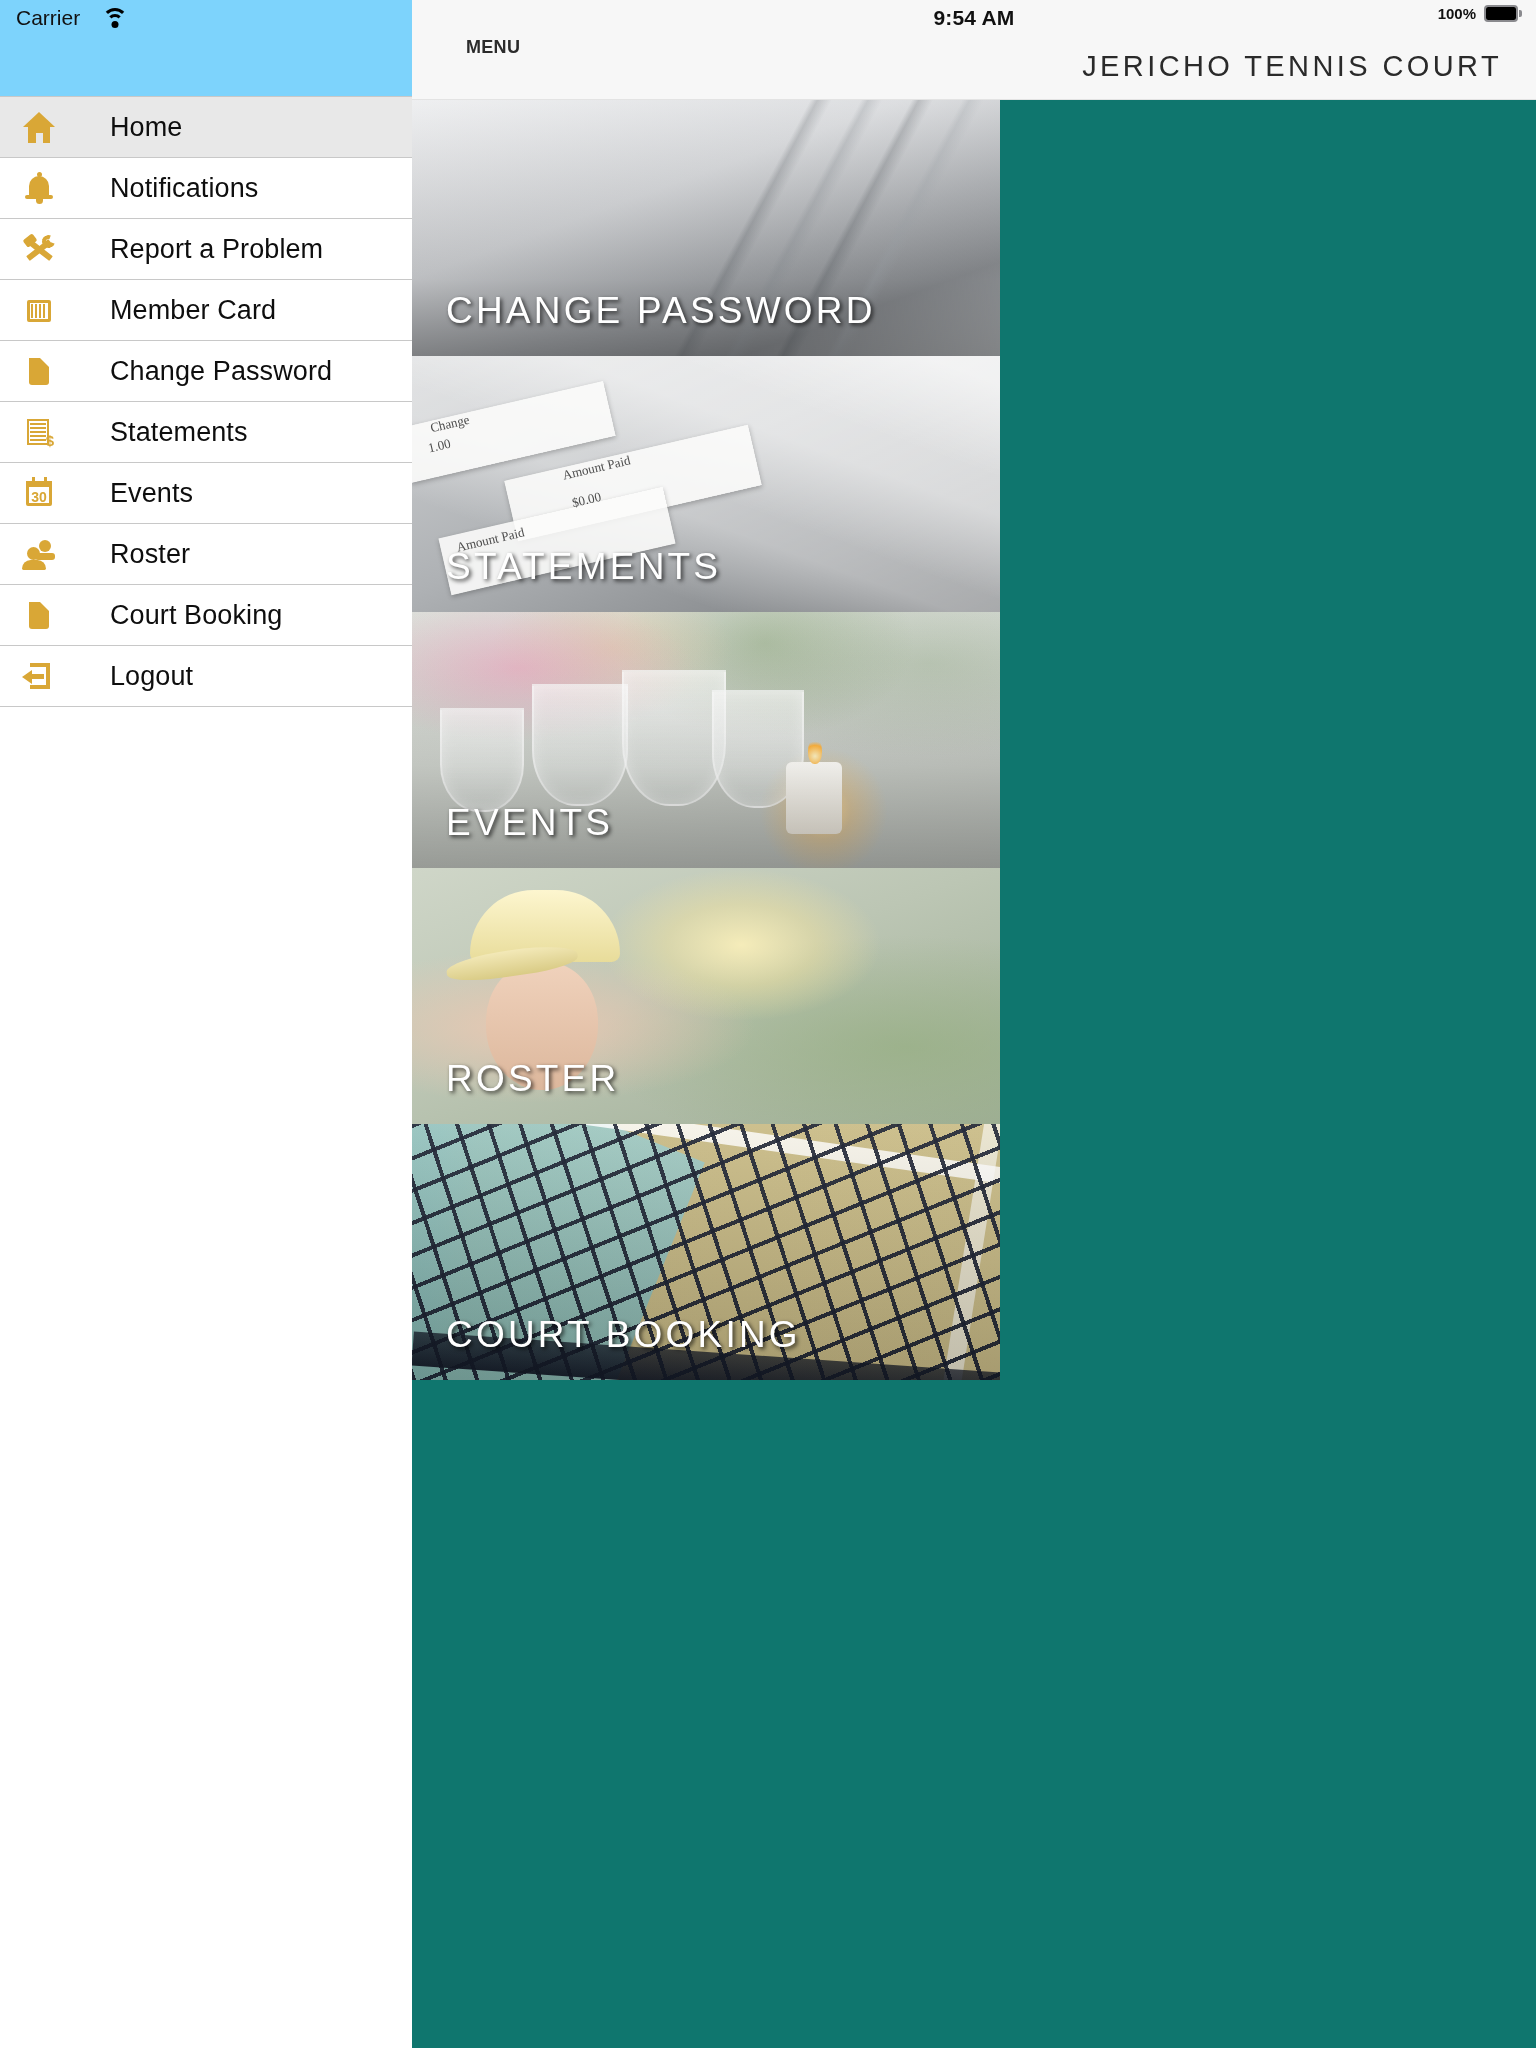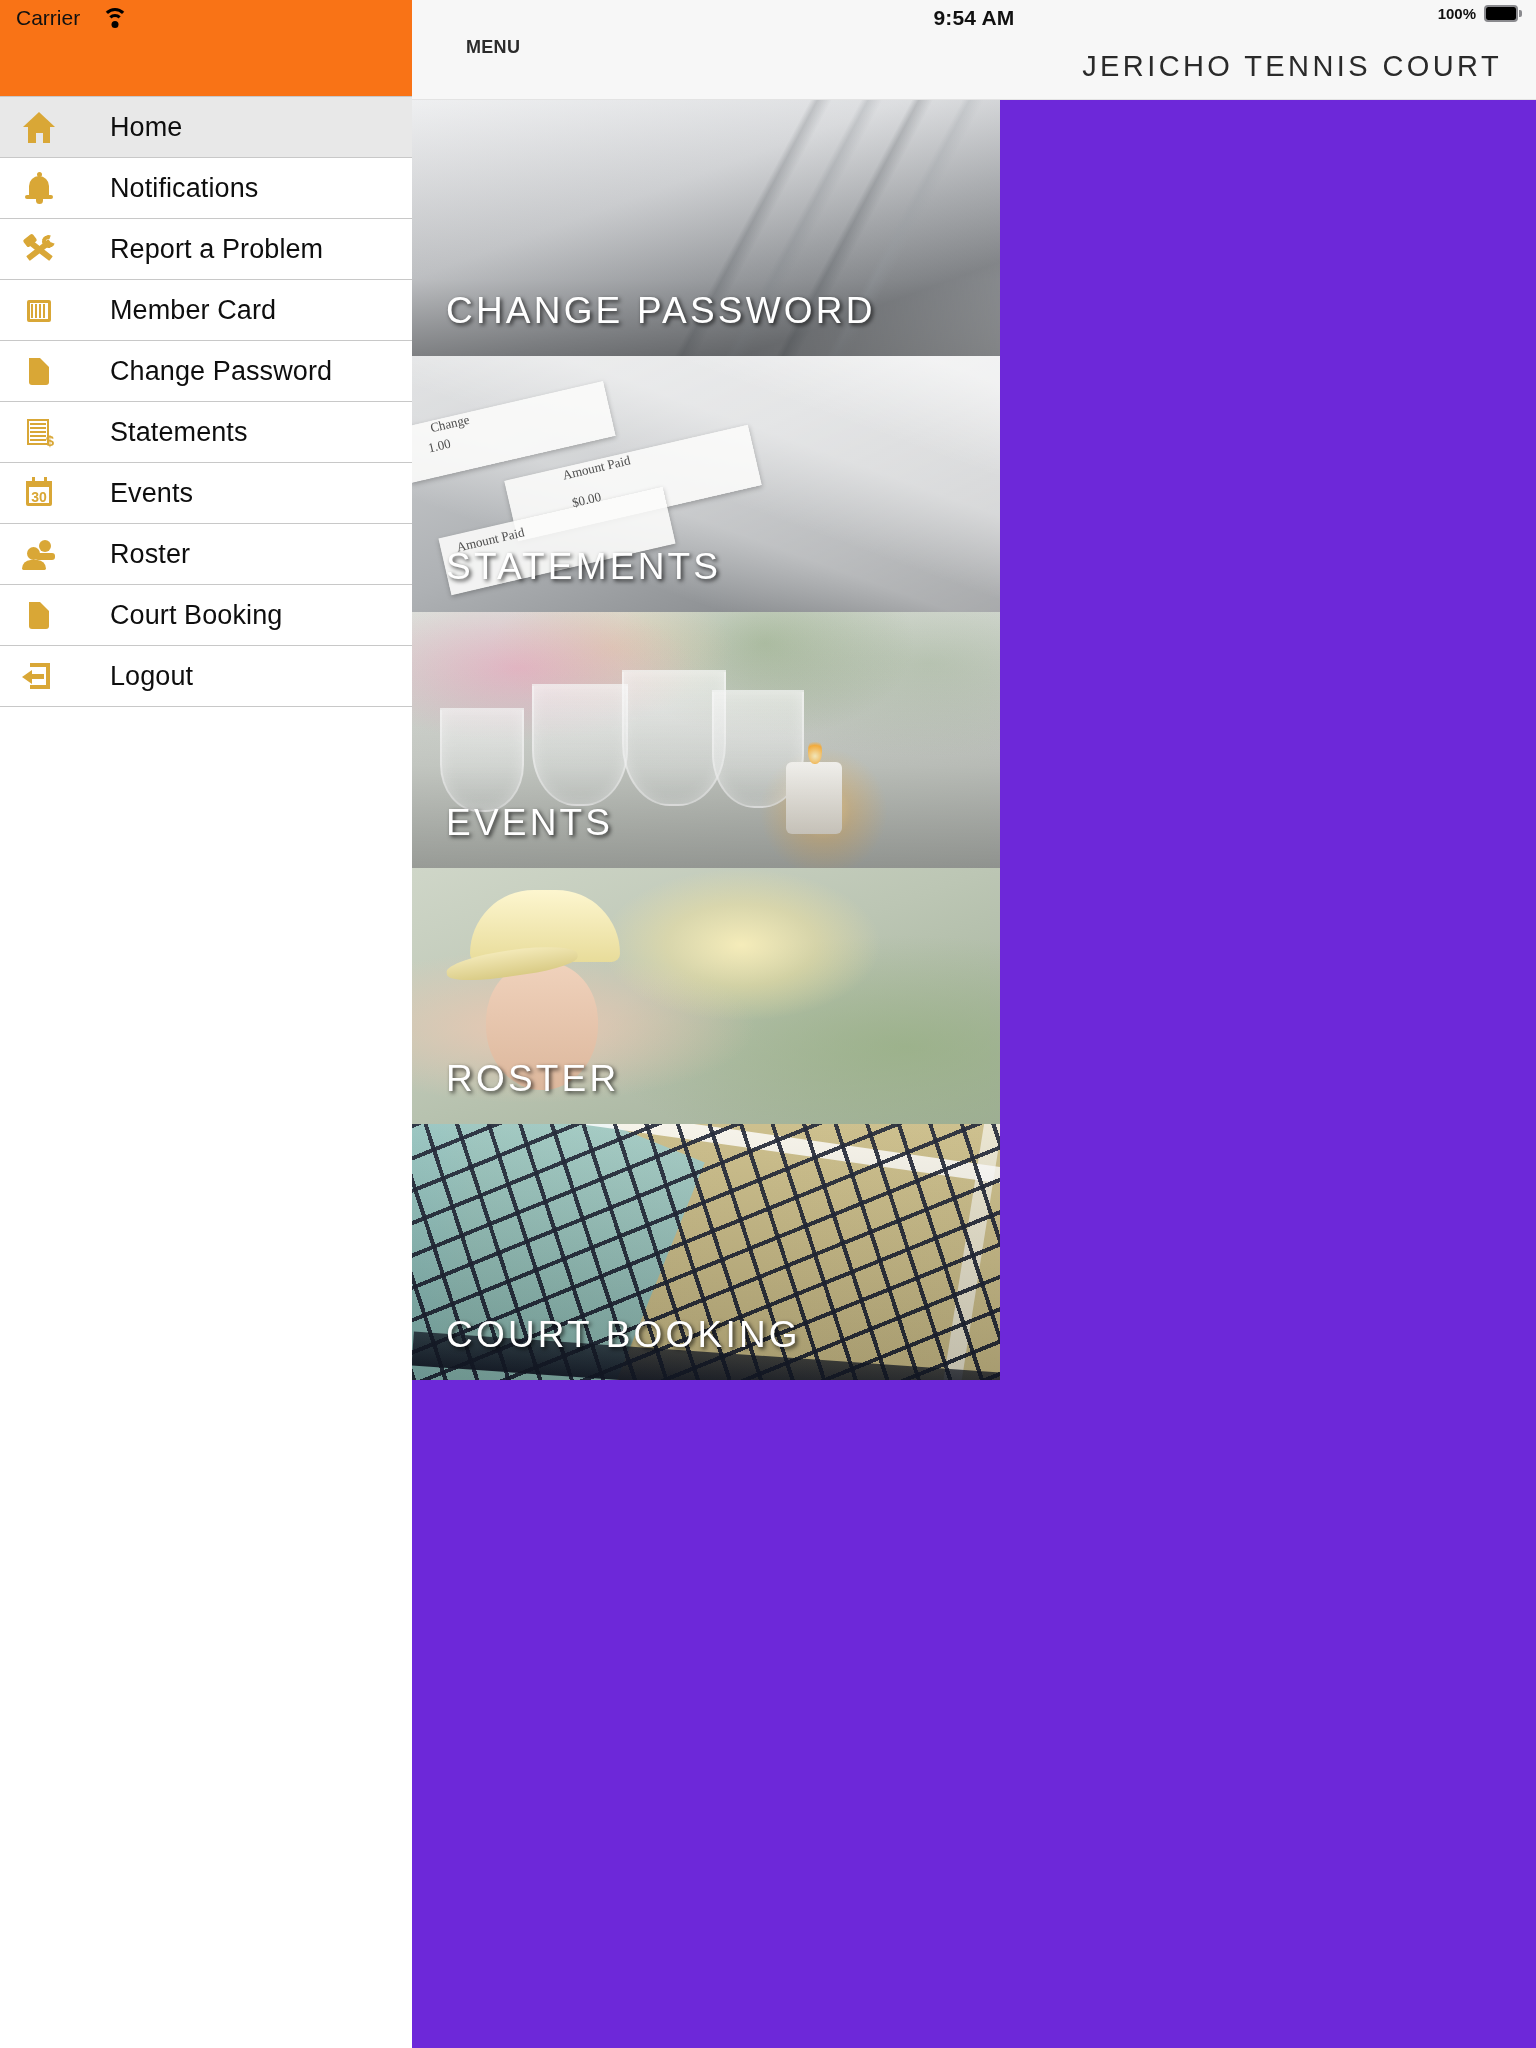--- a/index.html
+++ b/index.html
@@ -9,21 +9,21 @@
     background: #ffffff;
     font-family: "Liberation Sans", sans-serif;
     overflow: hidden;
   }
   #app { position: relative; width: 1536px; height: 2048px; background:#fff; }
 
   
   .app-pane {
     position: absolute; left: 412px; top: 0;
     width: 1124px; height: 2048px;
-    background: #6d28d9;
+    background: #0f766e;
     box-shadow: -6px 0 14px rgba(0,0,0,.33);
   }
 
   
   .pane-status {
     position: relative;
     height: 34px; width: 100%;
     background: #f7f7f7;
   }
   .pane-status .clock {
@@ -227,21 +227,21 @@
     background: linear-gradient(180deg, rgba(255,255,255,.06) 0%, rgba(0,0,0,.18) 100%);
   }
 
   
   .drawer {
     position: absolute; left: 0; top: 0;
     width: 412px; height: 2048px;
     background: #ffffff;
   }
   .drawer-status {
-    position: relative; height: 96px; width: 100%; background:#f97316;
+    position: relative; height: 96px; width: 100%; background:#7dd3fc;
   }
   .drawer-status .carrier {
     position: absolute; left: 16px; top: 6px;
     font-size: 21px; color: #111; font-weight: 400;
   }
   .wifi-icon {
     position: absolute; left: 100px; top: 8px; width: 30px; height: 22px;
   }
   .wifi-icon span {
     position: absolute; left: 50%; transform: translateX(-50%);

